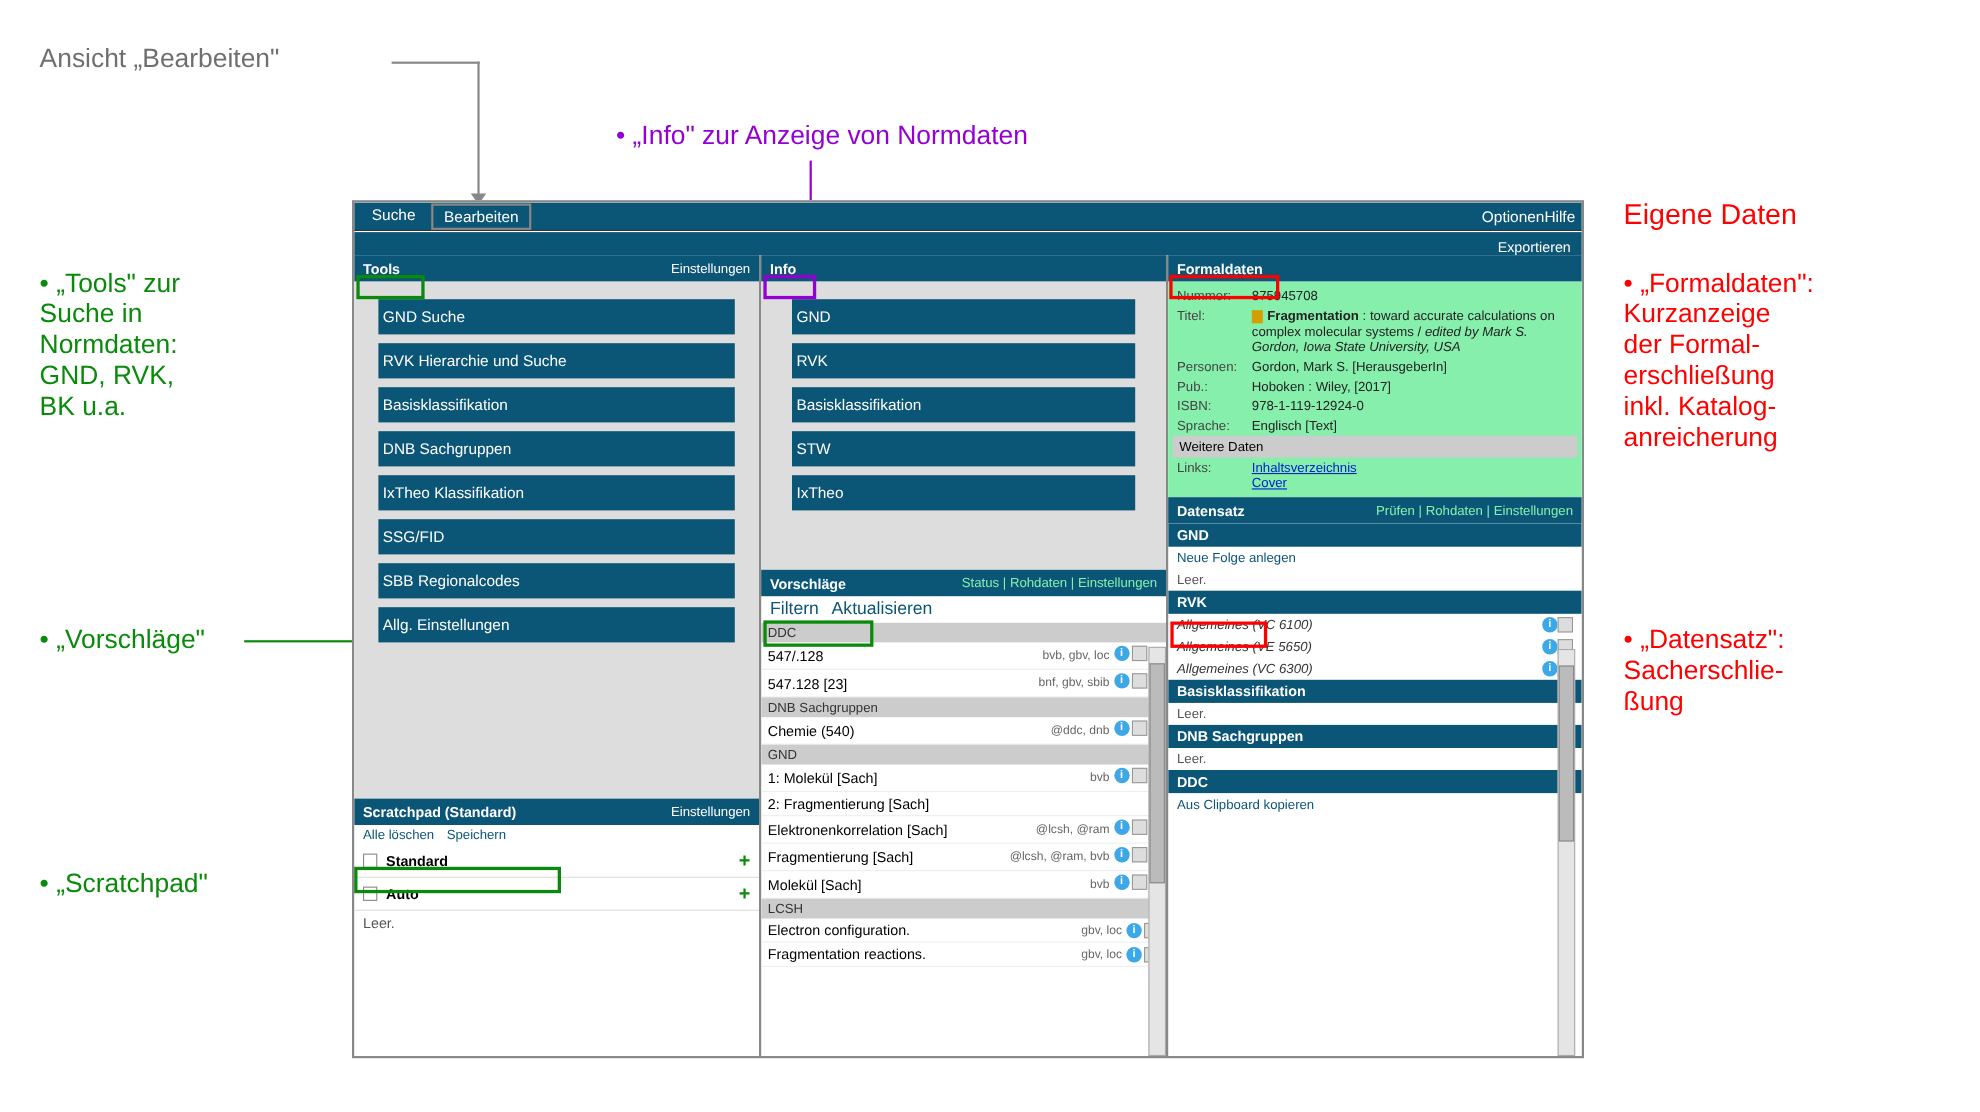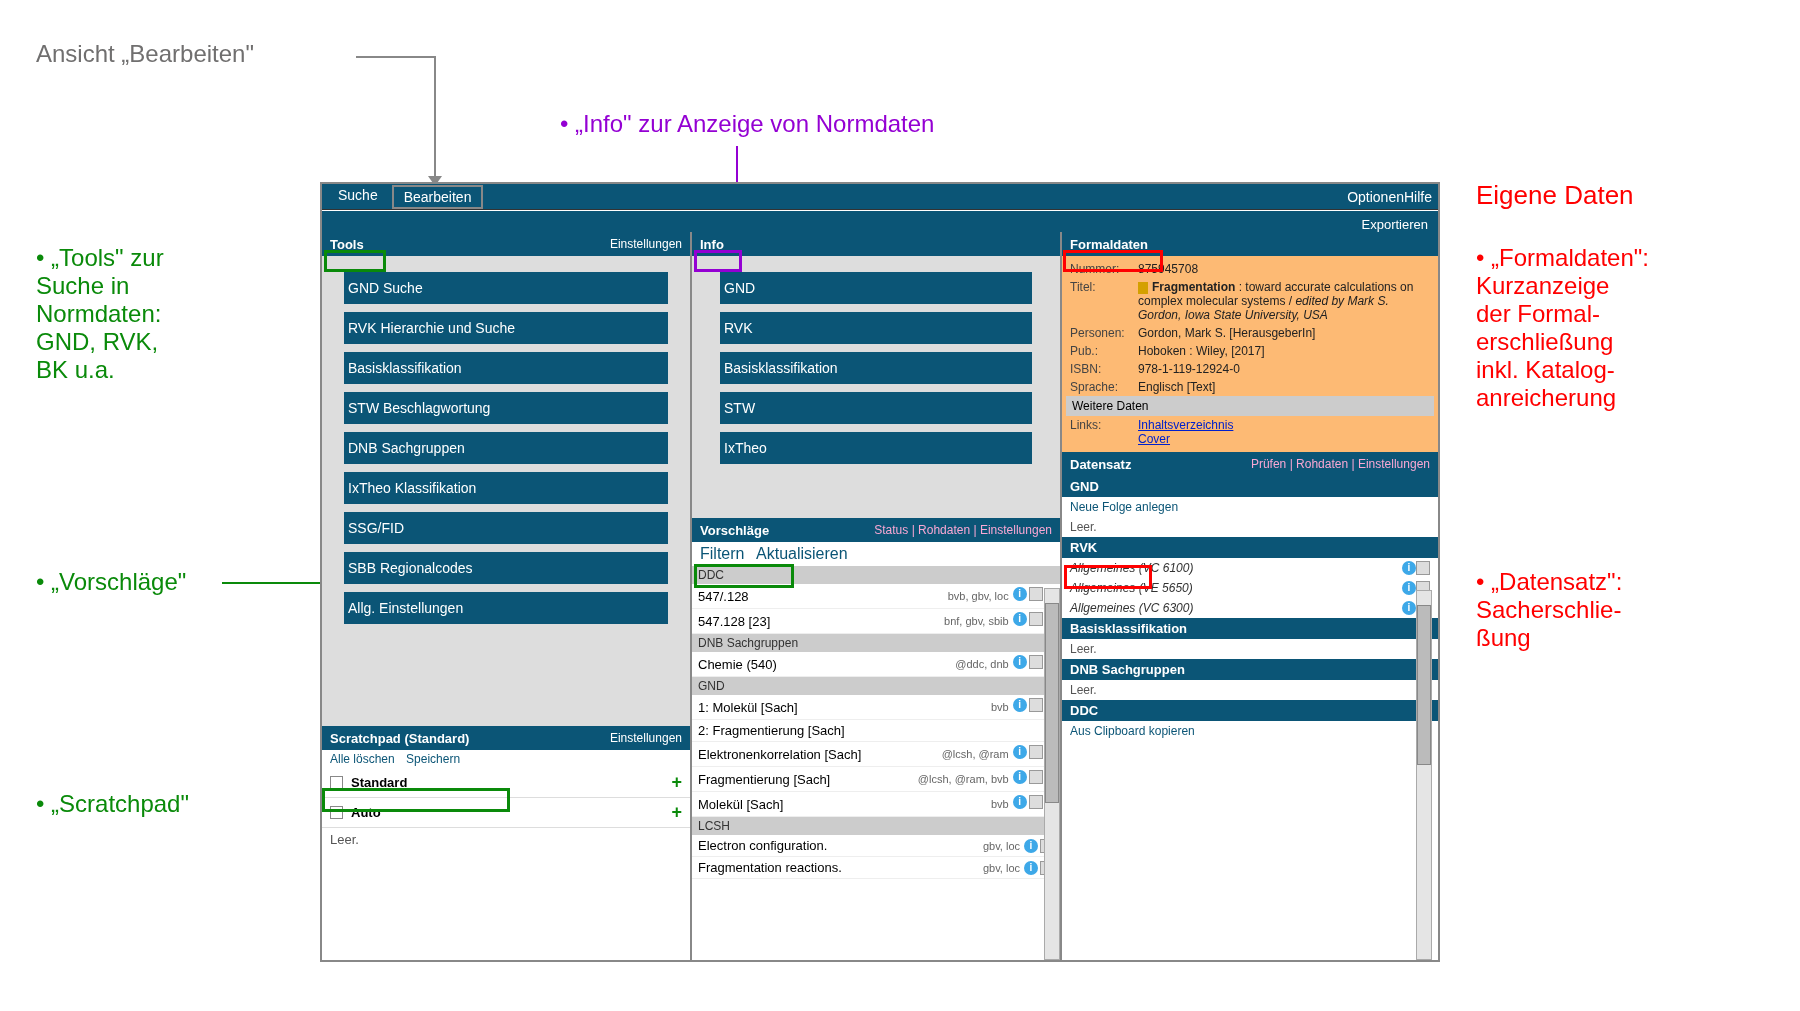--- a/index.html
+++ b/index.html
@@ -32,21 +32,21 @@
 .subbar { background: #0b5576; color: #fff; height: 22px; display: flex; justify-content: flex-end; align-items: flex-end; padding: 0 10px; font-size: 13px; border-top: 1px solid #fff; }
 
 .columns { display: flex; height: calc(100% - 48px); }
 .col { display: flex; flex-direction: column; border-right: 2px solid #888; }
 .col-left { width: 370px; }
 .col-mid { width: 370px; }
 .col-right { flex: 1; }
 
 .section-header { background: #0b5576; color: #fff; height: 24px; display: flex; align-items: center; padding: 0 8px; font-size: 13px; font-weight: bold; justify-content: space-between; }
 .section-header .right-links { font-weight: normal; font-size: 12px; }
-.section-header .right-links span { color: #f9a8d4; }
+.section-header .right-links span { color: #86efac; }
 .section-header .status-green { color: #5fff5f; font-weight: normal; }
 
 .section-body { background: #fff; padding: 8px; overflow-y: auto; flex: 1; }
 .section-body-gray { background: #ddd; }
 
 .big-btn { background: #0b5576; color: #fff; padding: 8px 4px; margin: 8px 14px; font-size: 14px; cursor: pointer; }
 .big-btn-mid { margin: 8px 20px; }
 
 .scratchpad-links { padding: 2px 8px; font-size: 12px; }
 .scratchpad-links a { color: #0b5576; text-decoration: none; margin-right: 8px; }
@@ -60,21 +60,21 @@
 .vorschlag-links a { color: #0b5576; text-decoration: none; margin-right: 8px; }
 .vgroup-header { background: #ccc; padding: 2px 6px; font-size: 12px; color: #333; }
 .vrow { display: flex; align-items: center; padding: 3px 6px; border-bottom: 1px solid #eee; font-size: 13px; }
 .vrow .code { flex: 1; }
 .vrow .src { color: #666; font-size: 11px; margin-right: 4px; }
 .vrow .icons { display: flex; gap: 2px; }
 .icon-info { width: 14px; height: 14px; border-radius: 50%; background: #3da8e8; display: inline-block; color: #fff; font-size: 10px; text-align: center; line-height: 14px; font-weight: bold; }
 .icon-copy { width: 14px; height: 14px; background: #ddd; display: inline-block; border: 1px solid #999; }
 .icon-plus { color: #0a8a0a; font-size: 16px; font-weight: bold; }
 
-.formaldaten-body { background: #fdba74; font-size: 12px; padding: 4px; }
+.formaldaten-body { background: #86efac; font-size: 12px; padding: 4px; }
 .frow { display: flex; padding: 2px 4px; }
 .flabel { width: 68px; color: #444; }
 .fval { flex: 1; color: #222; }
 .book-icon { display: inline-block; width: 10px; height: 12px; background: #d4a000; margin-right: 4px; vertical-align: middle; }
 .weitere { background: #ccc; padding: 3px 6px; font-size: 12px; }
 .link-blue { color: #0020cc; text-decoration: underline; }
 
 .ds-group { background: #0b5576; color: #fff; padding: 3px 8px; font-size: 13px; font-weight: bold; }
 .ds-item { padding: 3px 8px; font-size: 12px; display: flex; align-items: center; }
 .ds-item .txt { flex: 1; color: #0b5576; }
@@ -149,21 +149,20 @@
 
     <div class="col col-left">
       <div class="section-header">
         <span>Tools</span>
         <span class="right-links">Einstellungen</span>
       </div>
       <div class="section-body section-body-gray" style="flex:0 0 auto; height:470px;" id="tools-body">
           <div class="big-btn">GND Suche</div>
           <div class="big-btn">RVK Hierarchie und Suche</div>
           <div class="big-btn">Basisklassifikation</div>
-          <div class="big-btn">STW Beschlagwortung</div>
           <div class="big-btn">DNB Sachgruppen</div>
           <div class="big-btn">IxTheo Klassifikation</div>
           <div class="big-btn">SSG/FID</div>
           <div class="big-btn">SBB Regionalcodes</div>
           <div class="big-btn">Allg. Einstellungen</div>
         </div>
 
       <div class="section-header">
         <span>Scratchpad (Standard)</span>
         <span class="right-links">Einstellungen</span>

